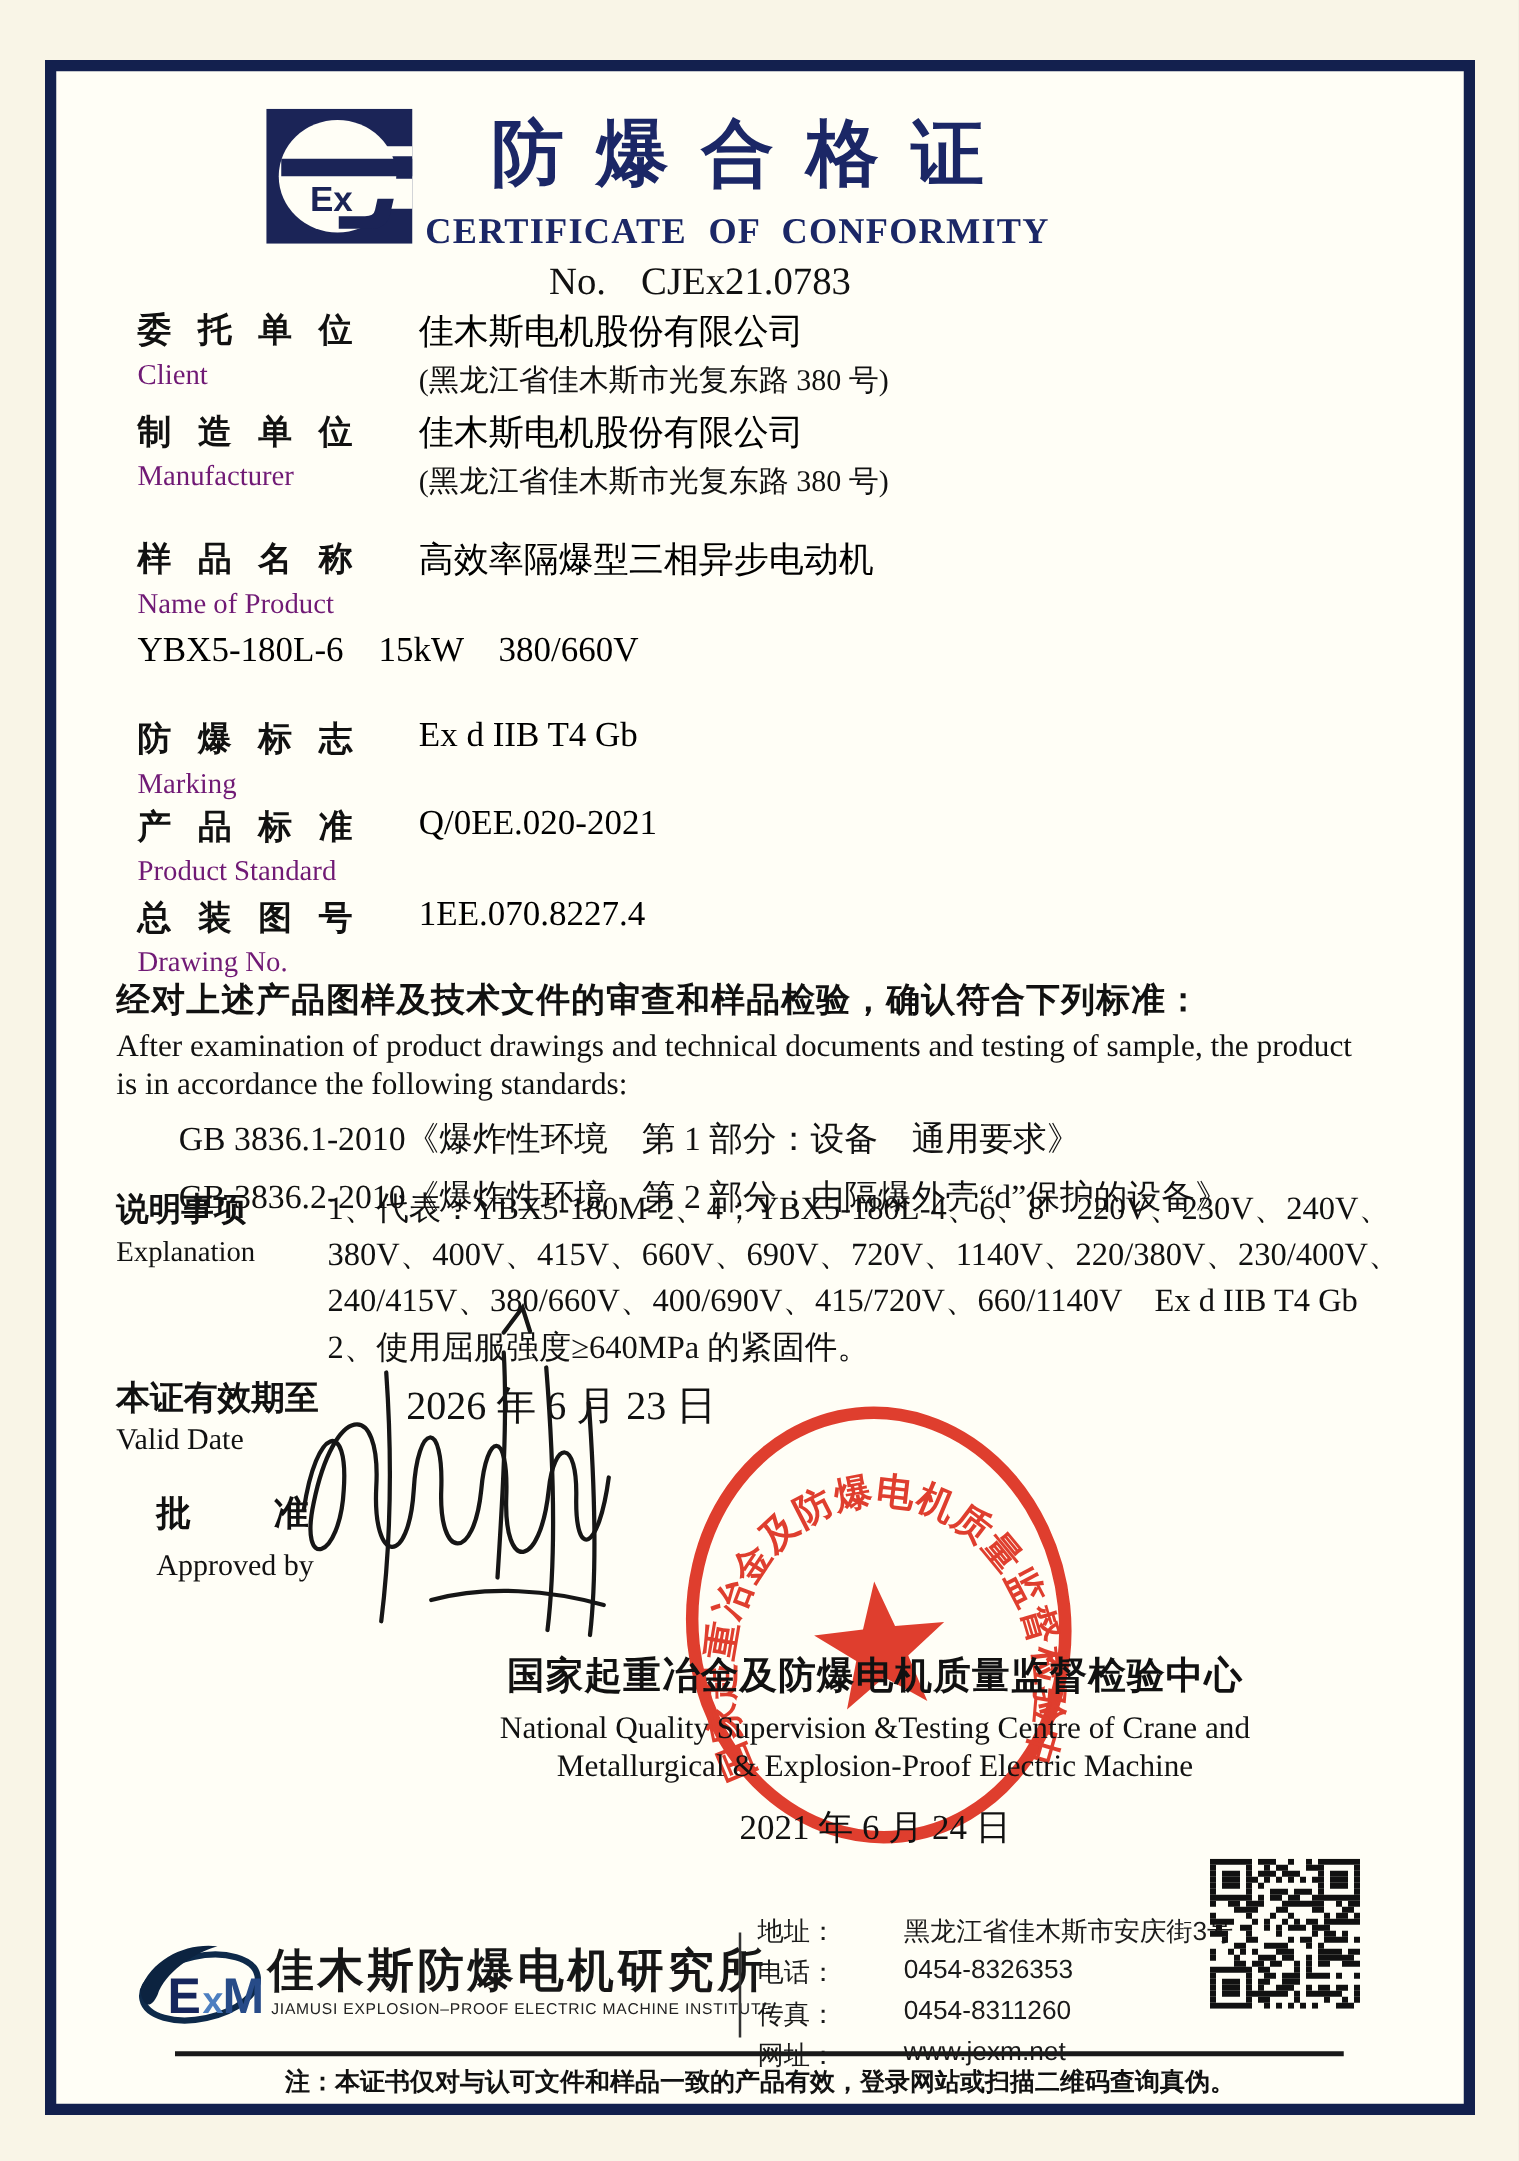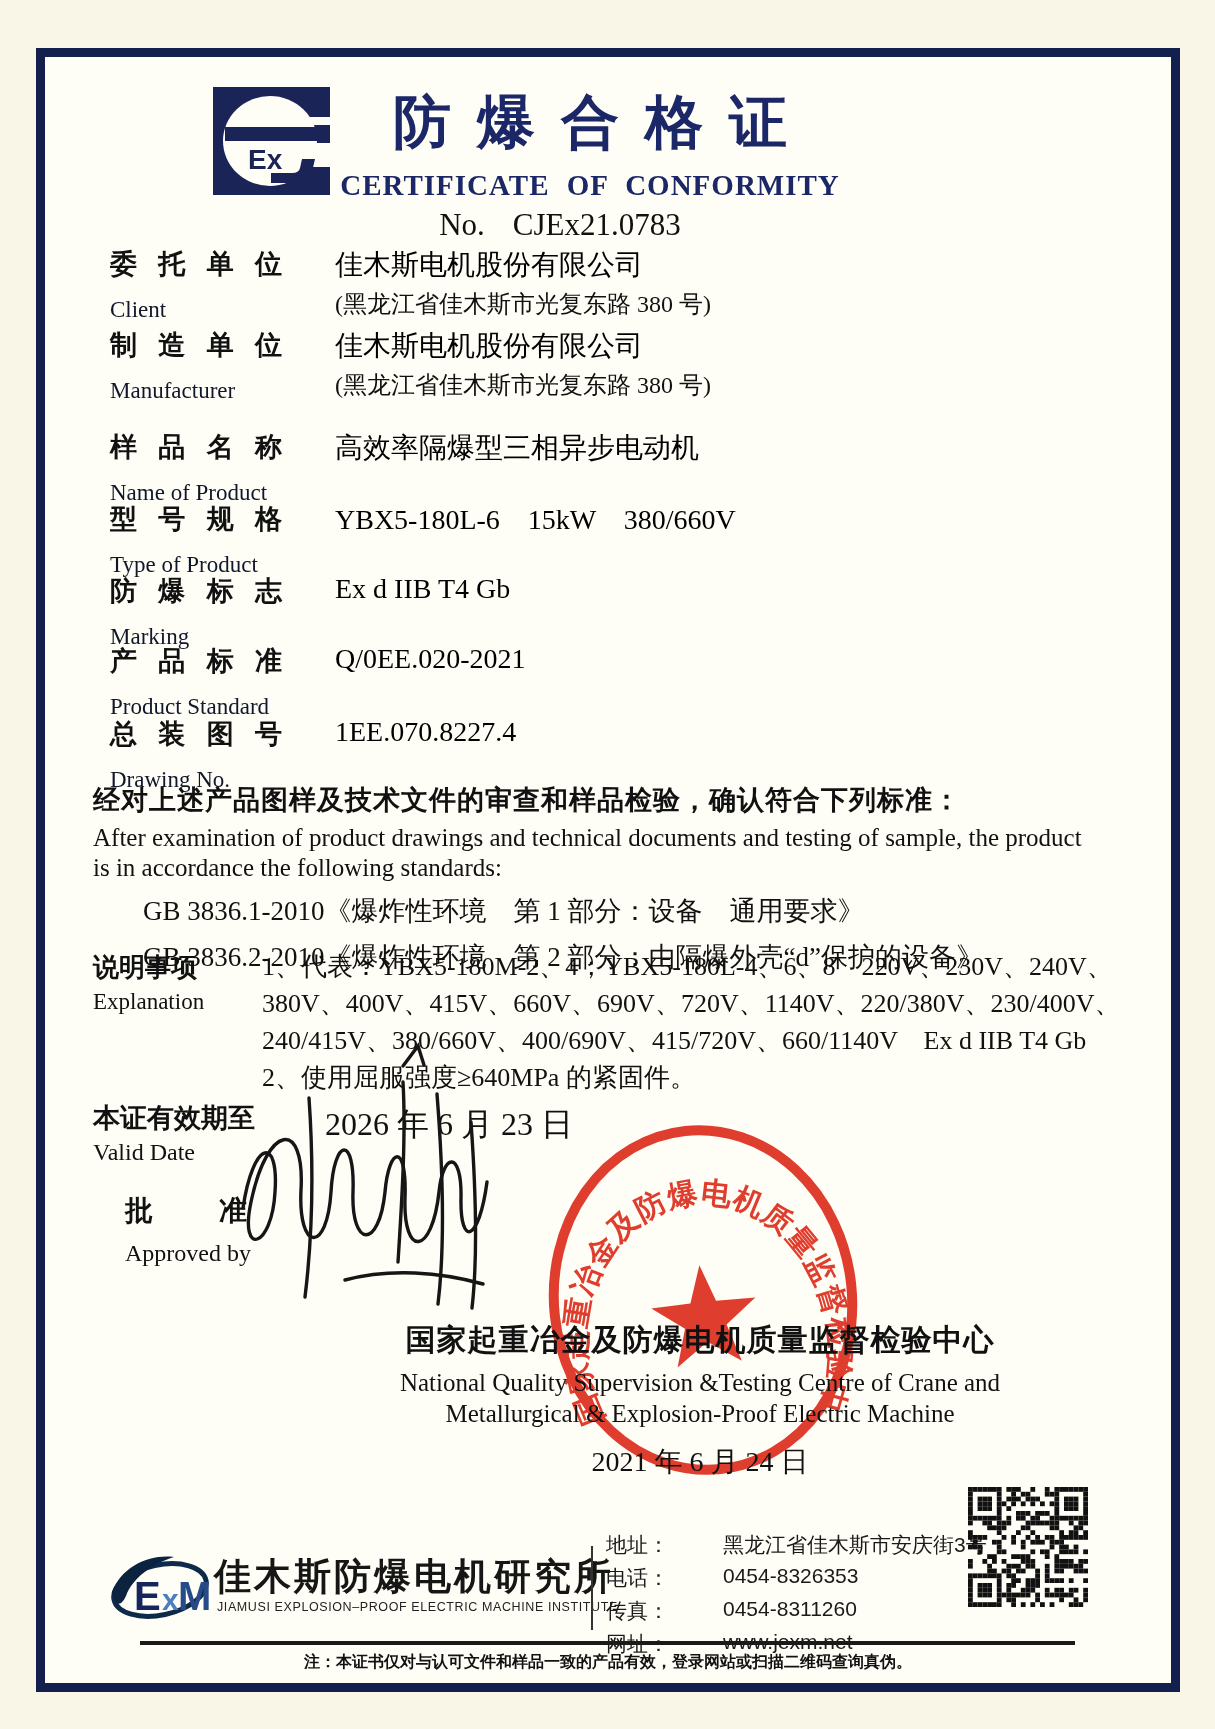--- a/index.html
+++ b/index.html
@@ -33,21 +33,21 @@
 
   
   .fields { left:110px; top:246px; width:980px; }
   .field-row { display:flex; }
   .f-labels { width:225px; flex:0 0 225px; }
   .f-label-cn {
     font-family:"Liberation Sans", sans-serif; font-weight:bold;
     font-size:27px; color:#111; width:172px;
     text-align:justify; text-align-last:justify;
   }
-  .f-label-en { font-size:23px; color:#0f172a; margin-top:15px; }
+  .f-label-en { font-size:23px; color:#701a75; margin-top:5px; }
   .f-value-main { font-size:28px; color:#000000; white-space:pre; }
   .f-value-sub { font-size:24px; color:#111; margin-top:4px; }
   .f-value-sub:empty { display:none; }
 
   
   .conf { left:93px; top:782px; width:1010px; color:#111; }
   .conf-cn {
     font-family:"Liberation Sans", sans-serif; font-weight:bold;
     font-size:27px; letter-spacing:1px; white-space:nowrap;
   }
@@ -88,21 +88,21 @@
     font-size:12.5px; color:#222; letter-spacing:.6px; white-space:nowrap; }
   .v-div { left:591px; top:1546px; width:2px; height:84px; background:#333; }
   .contact { left:606px; top:1531px; font-family:"Liberation Sans", sans-serif;
     font-size:21px; color:#1a1a1a; }
   .contact-row { display:flex; margin-bottom:5px; white-space:nowrap;gap:48px; }
   .contact-row .c-label { margin-right:6px; }
   .qr { left:968px; top:1487px; width:120px; height:120px; }
   .foot-hr { left:140px; top:1641px; width:935px; height:4px; background:#1a1a1a; }
   .note { left:44px; top:1652px; width:1128px; text-align:center;
     font-family:"Liberation Sans", sans-serif; font-weight:bold;
-    font-size:16px; color:#111; white-space:nowrap; }
+    font-size:20px; color:#111; white-space:nowrap; }
 </style>
 </head>
 <body>
 
 <div class="page">
   <div class="frame"></div>
 
   <svg class="abs logo-box" viewBox="0 0 117 108">
     <rect x="0" y="0" width="117" height="108" fill="#1b2457"></rect>
     <ellipse cx="57" cy="54" rx="47" ry="45" fill="#fffef6"></ellipse>
@@ -146,24 +146,20 @@
       <div class="f-labels">
         <div class="f-label-cn">样品名称</div>
         <div class="f-label-en">Name of Product</div>
       </div>
       <div class="f-value">
         <div class="f-value-main">高效率隔爆型三相异步电动机</div>
 
       </div>
     </div>
     <div class="field-row" style="height:72px">
-      <div class="f-labels">
-        <div class="f-label-cn">型号规格</div>
-        <div class="f-label-en">Type of Product</div>
-      </div>
       <div class="f-value">
         <div class="f-value-main">YBX5-180L-6　15kW　380/660V</div>
 
       </div>
     </div>
     <div class="field-row" style="height:70px">
       <div class="f-labels">
         <div class="f-label-cn">防爆标志</div>
         <div class="f-label-en">Marking</div>
       </div>

